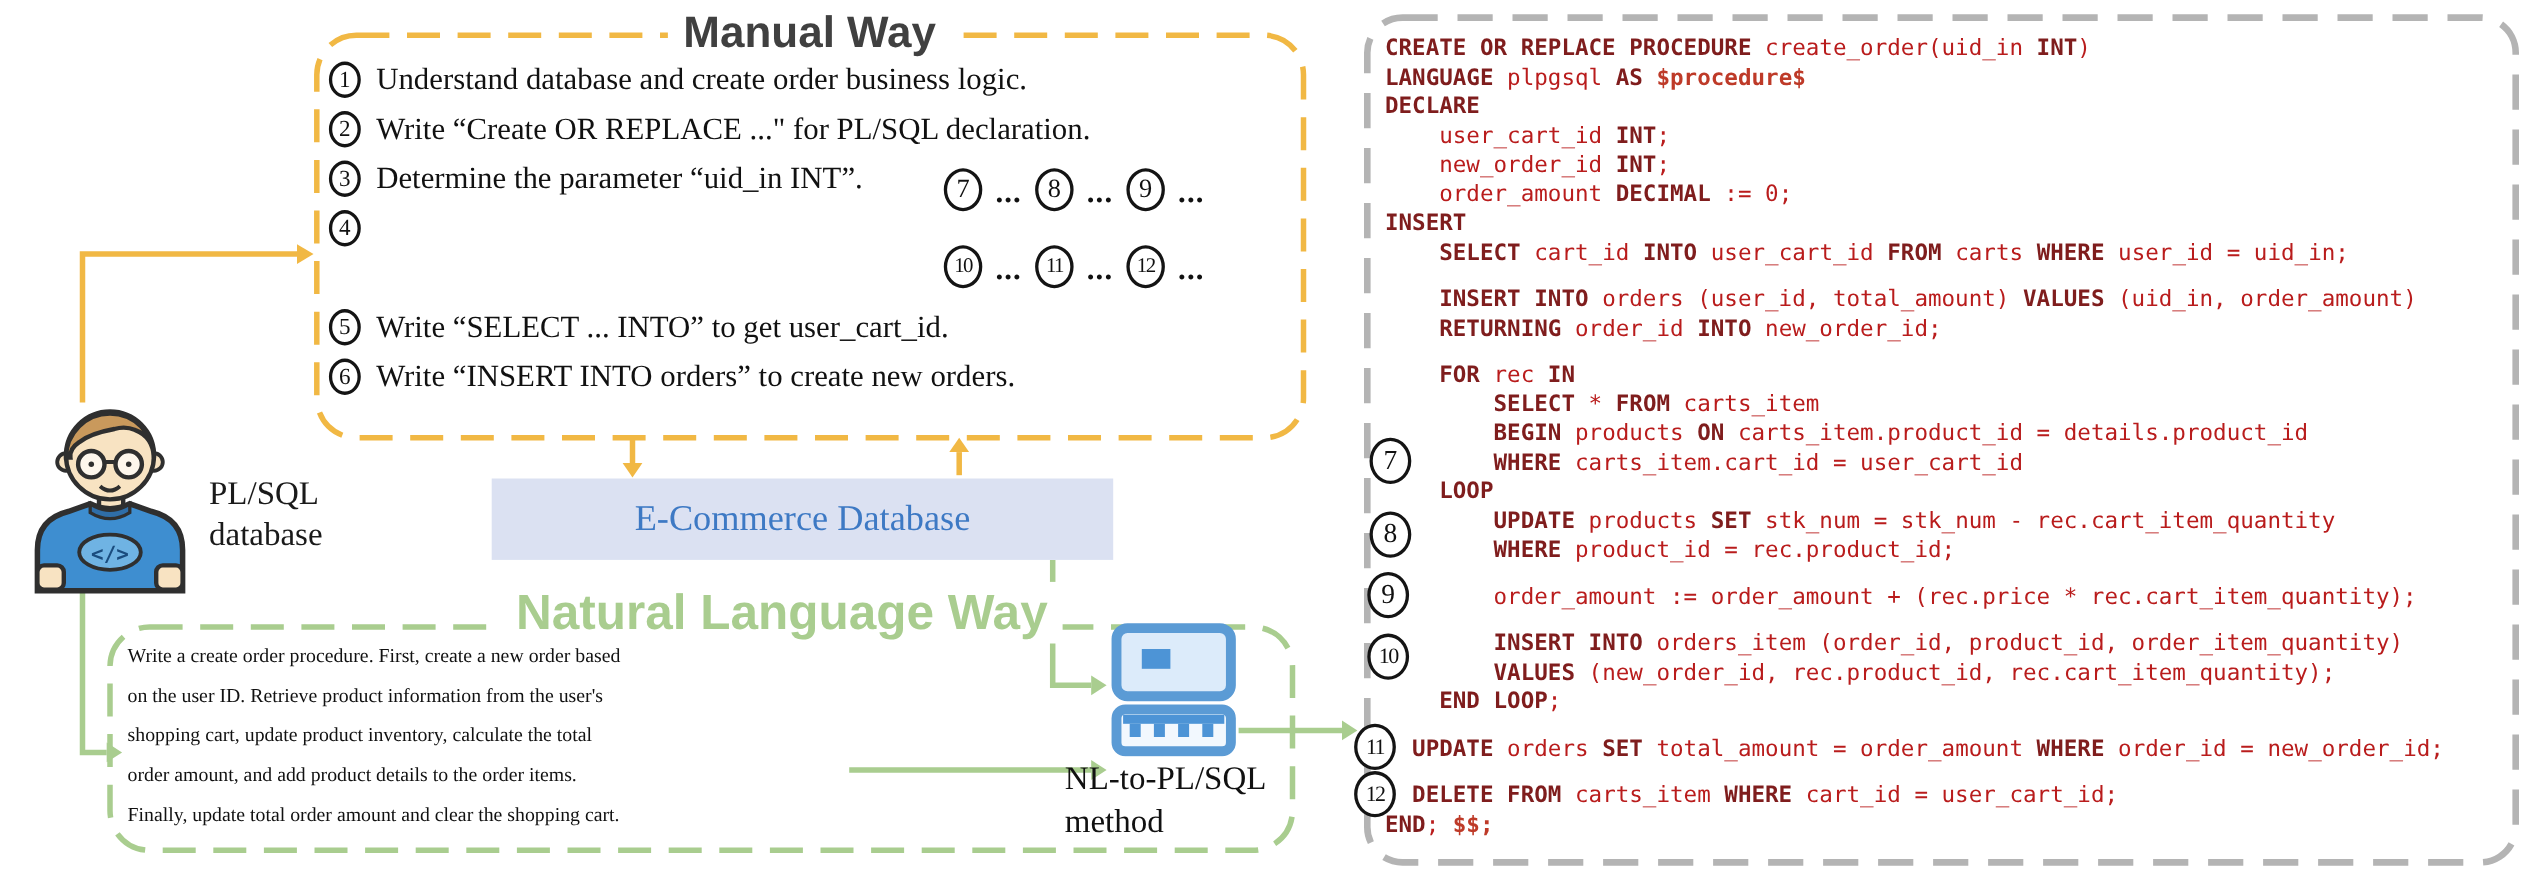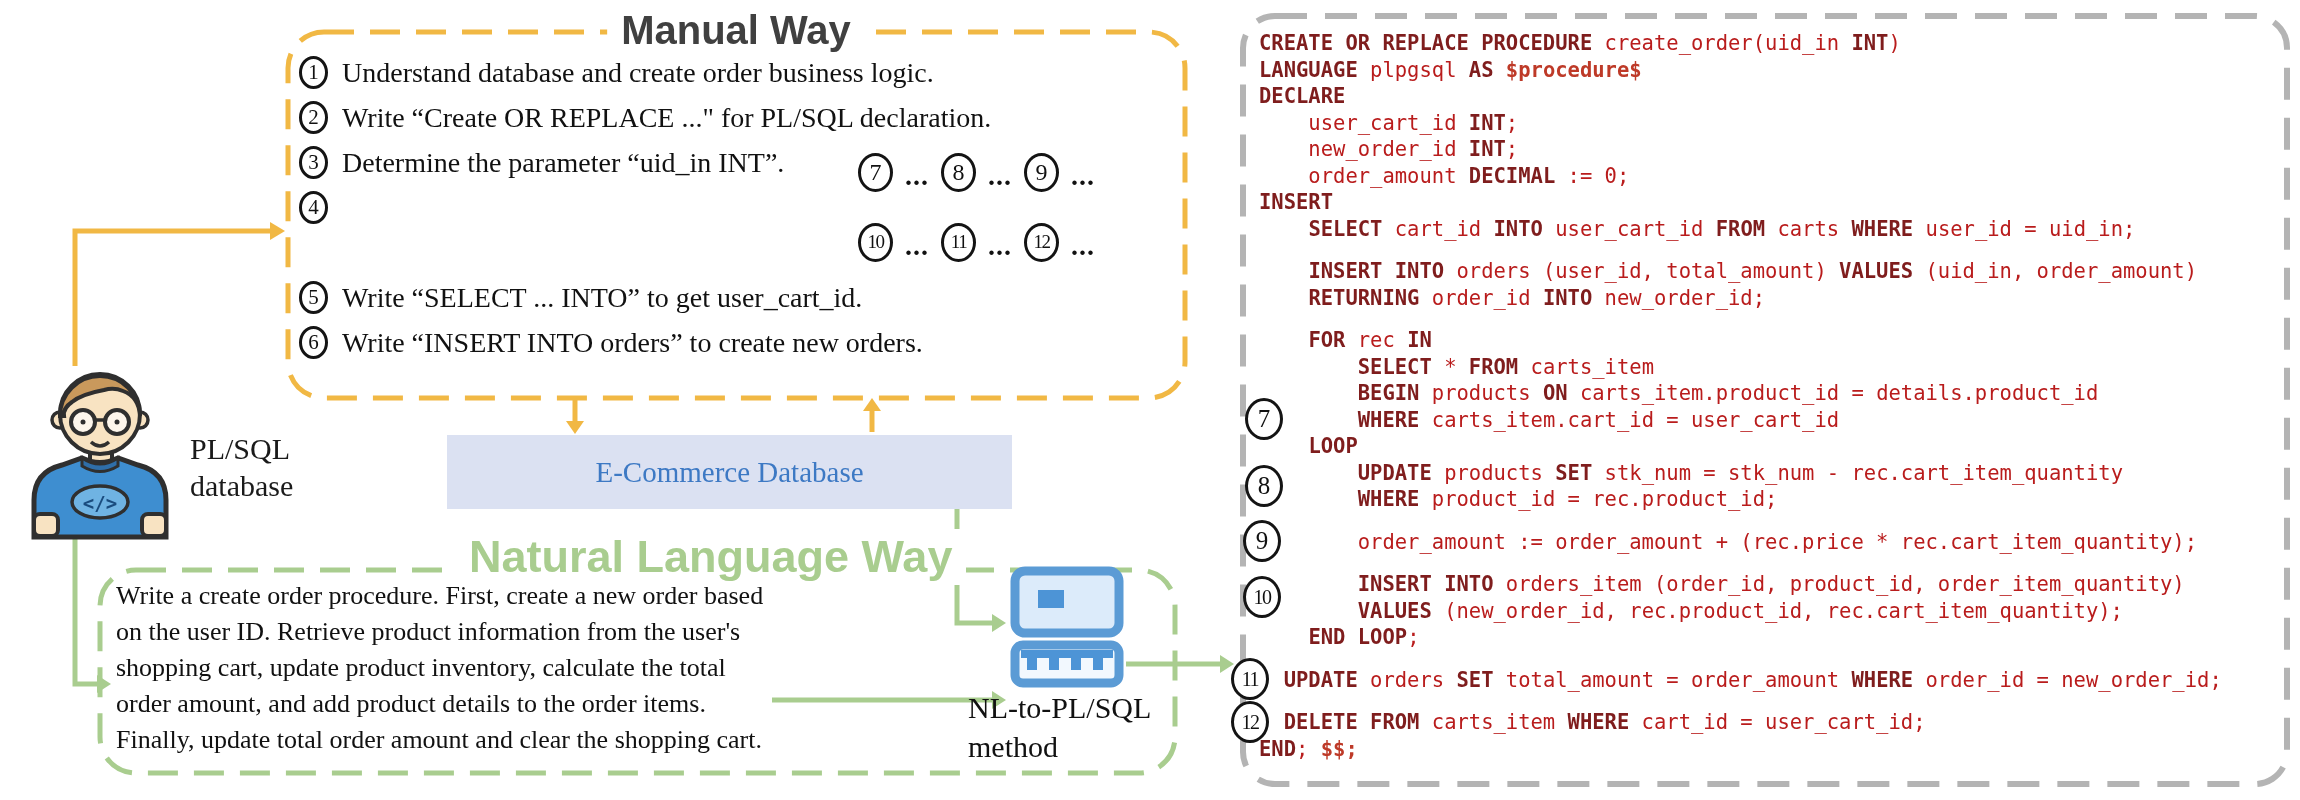--- a/index.html
+++ b/index.html
@@ -32,25 +32,25 @@
   .more-steps{left:858px;top:152px;z-index:2;display:flex;flex-direction:column;}
   .dotrow{display:flex;align-items:center;gap:12px;height:40px;}
   .dotrow + .dotrow{margin-top:30px;}
   .c-mid{min-width:35px;width:35px;height:39px;font-size:24px;}
   .c-mid.two{font-size:19px;letter-spacing:-1.5px;}
   .dots{font-size:28px;font-weight:700;color:#111;transform:translateY(4px);letter-spacing:1px;}
 
   
   .db-box{left:447px;top:435px;width:565px;height:74px;background:#DBE1F2;z-index:1;
           display:flex;align-items:center;justify-content:center;}
-  .db-box span{font-size:29px;color:#3D79C4;}
+  .db-box span{font-size:33px;color:#3D79C4;}
 
   
   .nl-text{left:116px;top:578px;width:720px;z-index:2;}
-  .nl-line{font-size:26px;line-height:36px;color:#111;white-space:nowrap;}
+  .nl-line{font-size:18px;line-height:36px;color:#111;white-space:nowrap;}
 
   
   .method-label{left:968px;top:688px;font-size:30px;line-height:39px;color:#111;z-index:2;white-space:nowrap;}
 
   
   .code-panel{left:1243px;top:16px;width:1044px;height:768px;z-index:2;}
   .code{position:absolute;left:16px;top:14px;font-family:"DejaVu Sans Mono","Liberation Mono",monospace;
         font-size:20.5px;}
   .cl{height:26.5px;line-height:26.5px;white-space:pre;}
   .gap{height:16px;}

